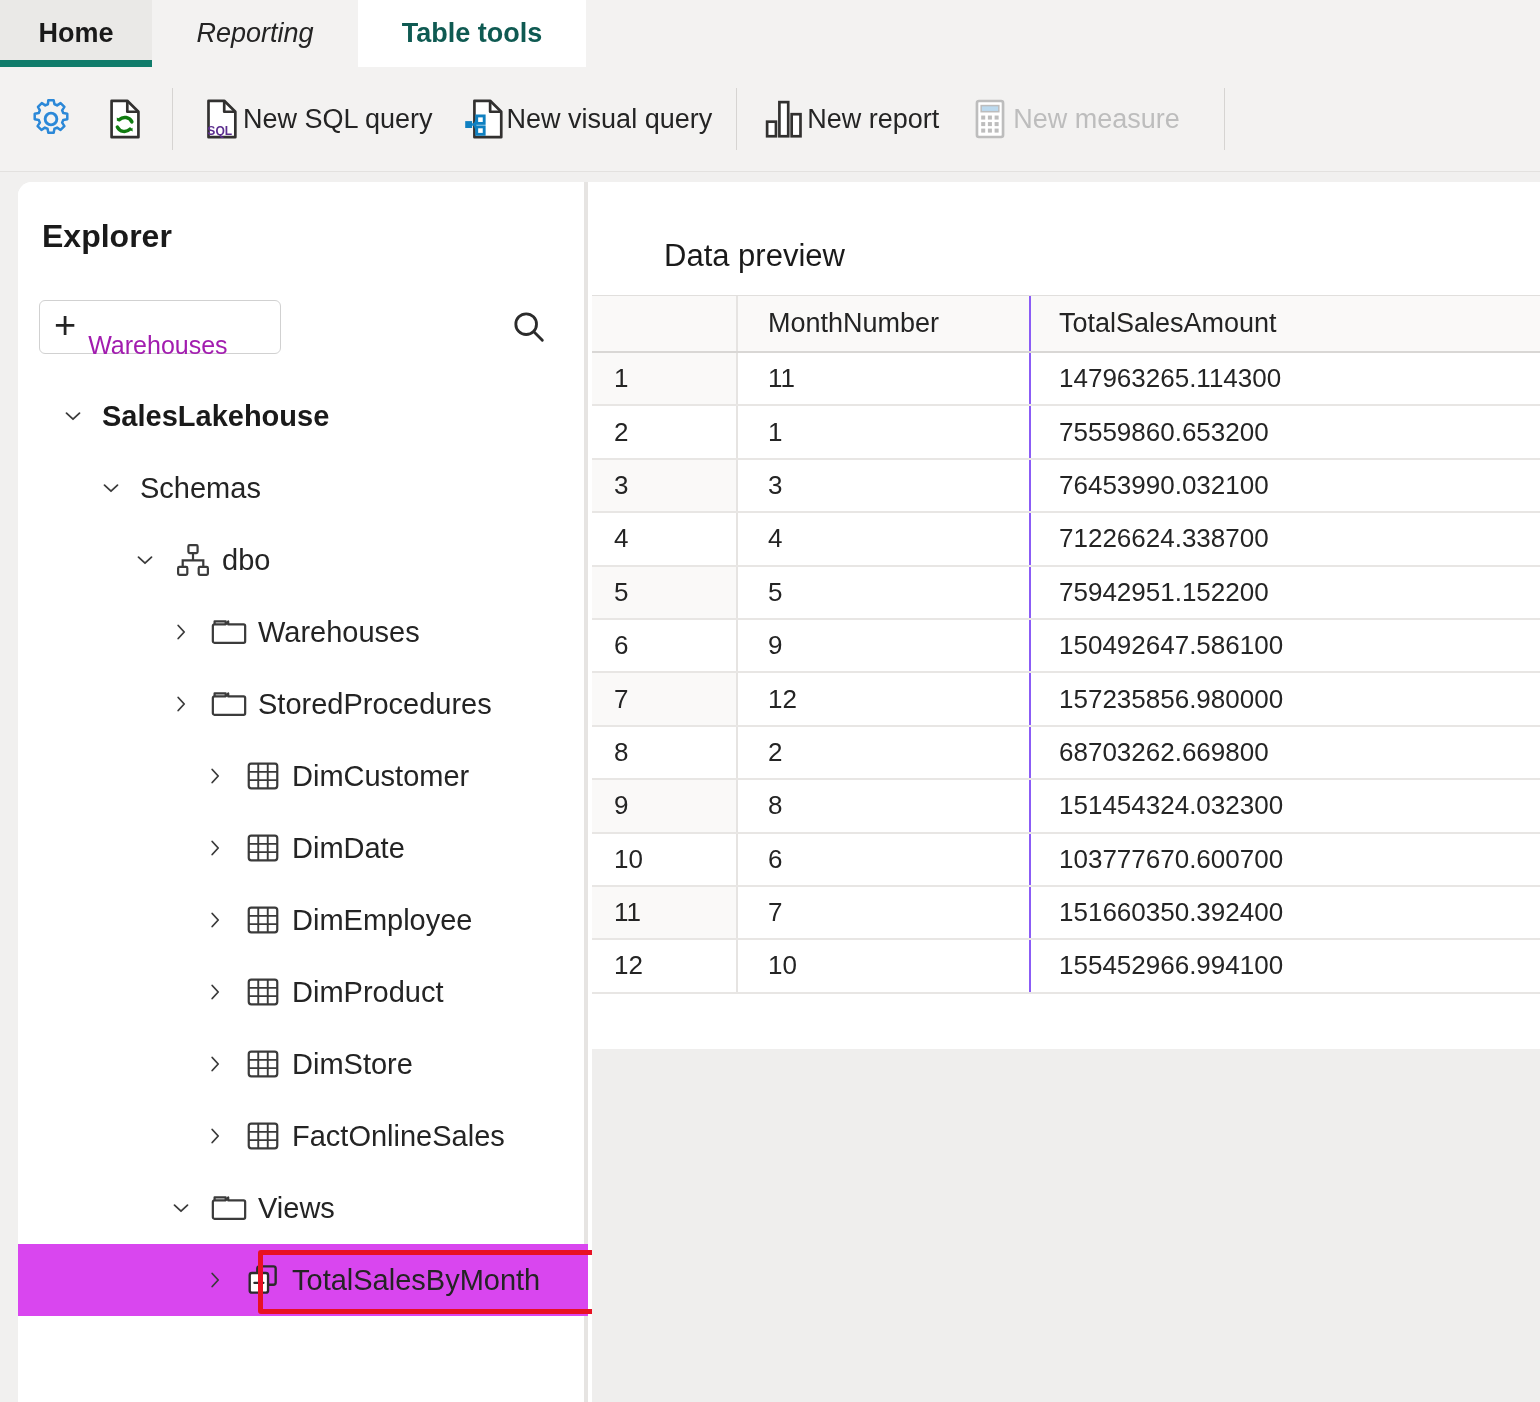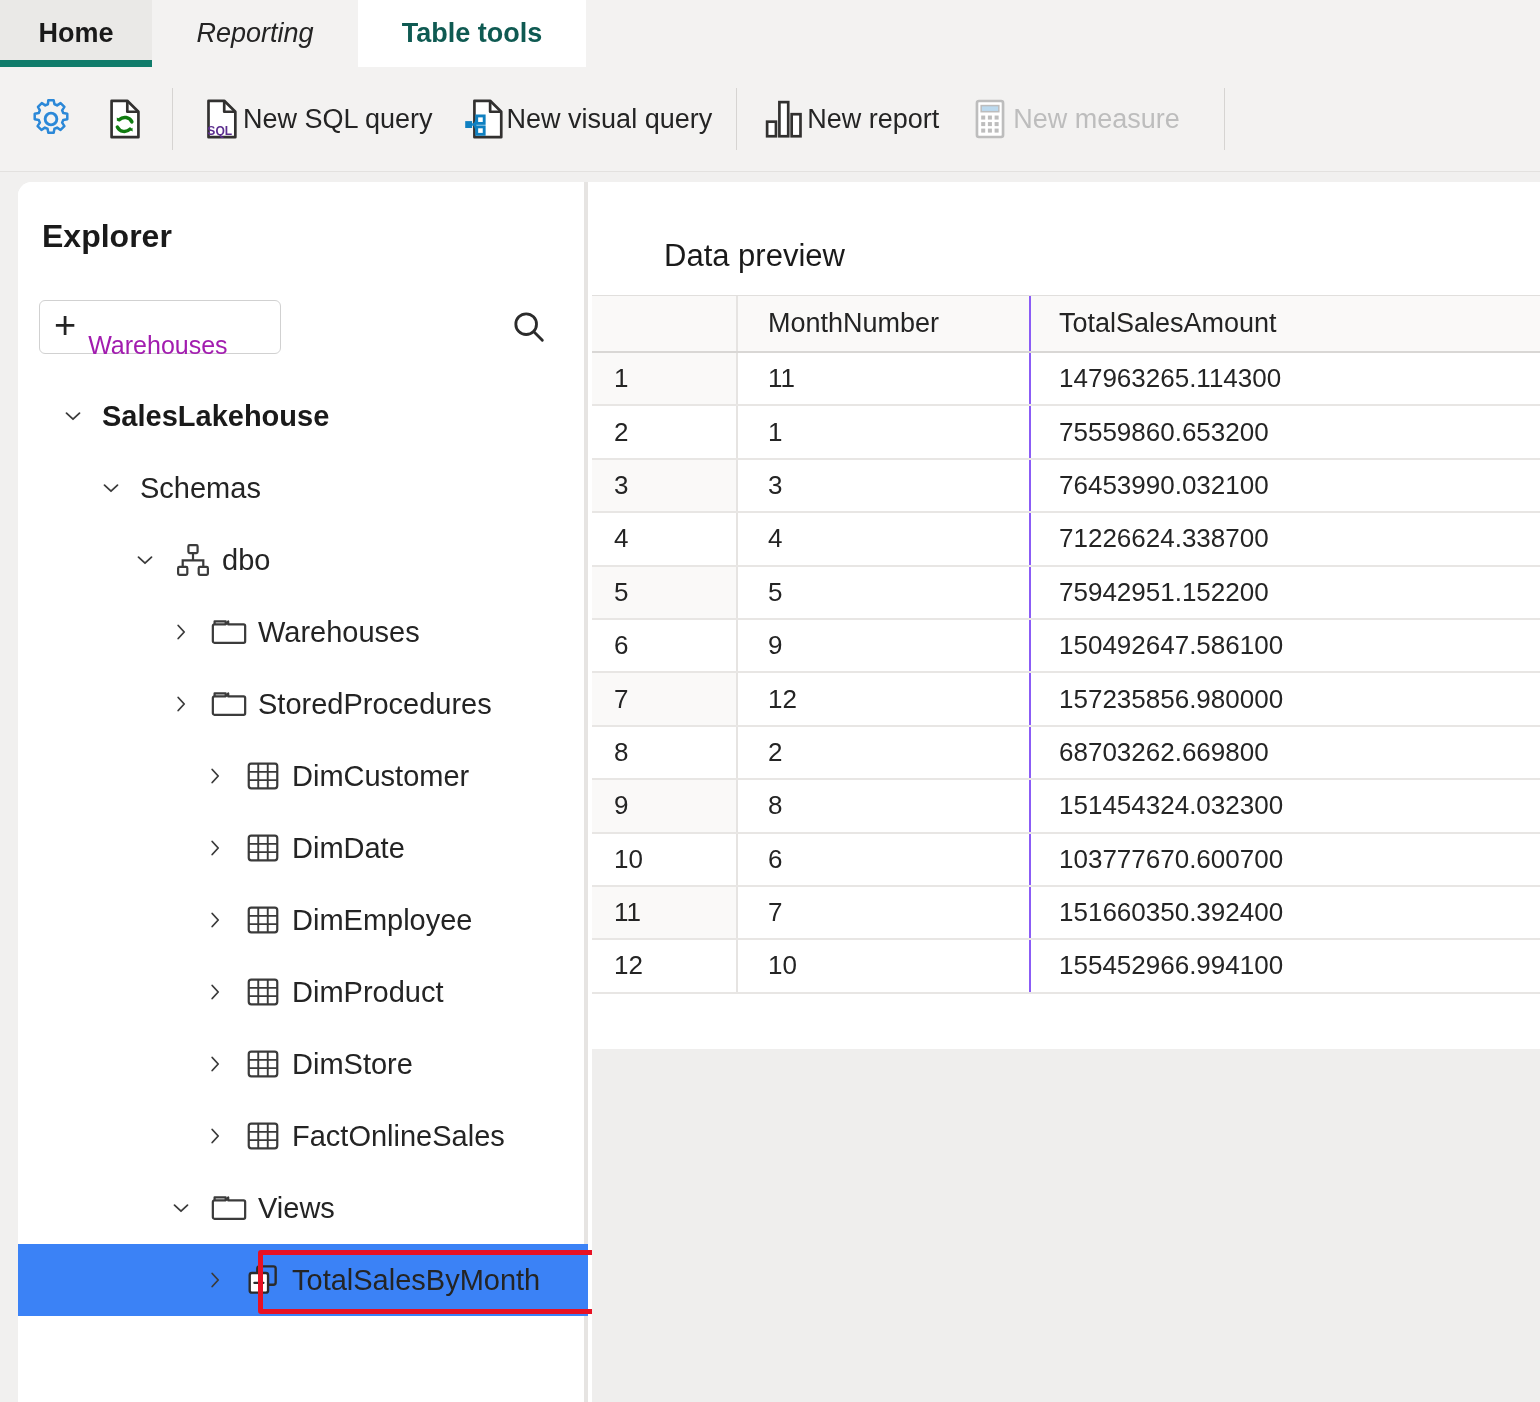--- a/index.html
+++ b/index.html
@@ -86,21 +86,21 @@
     width: 56px; height: 56px; cursor: pointer;
     display: flex; align-items: center; justify-content: center;
   }
 
   
   .tree { position: absolute; left: 0; top: 198px; width: 530px; }
   .tree-row {
     position: relative; height: 72px; width: 570px;
     display: flex; align-items: center; cursor: pointer;
   }
-  .tree-row.selected { background: #3b82f6; }
+  .tree-row.selected { background: #d946ef; }
   .chev {
     width: 30px; height: 30px; flex: none;
     display: flex; align-items: center; justify-content: center;
     color: #3B3B3B;
   }
   .t-icon { width: 38px; height: 38px; flex: none; margin-right: 10px; display: block; }
   .t-label { font-size: 29px; color: #242424; white-space: nowrap; }
   .t-label.bold { font-weight: bold; color: #1A1A1A; }
   .redbox {
     position: absolute; top: 6px; height: 64px;

